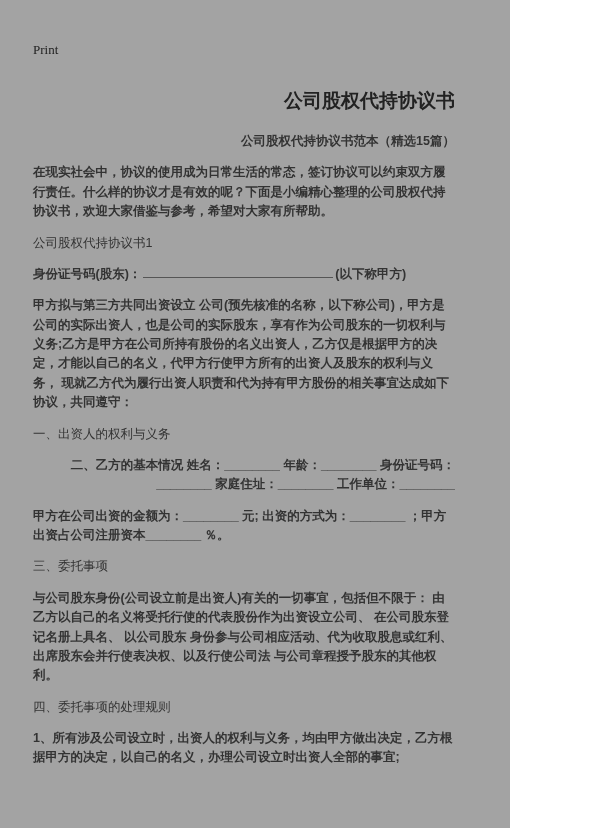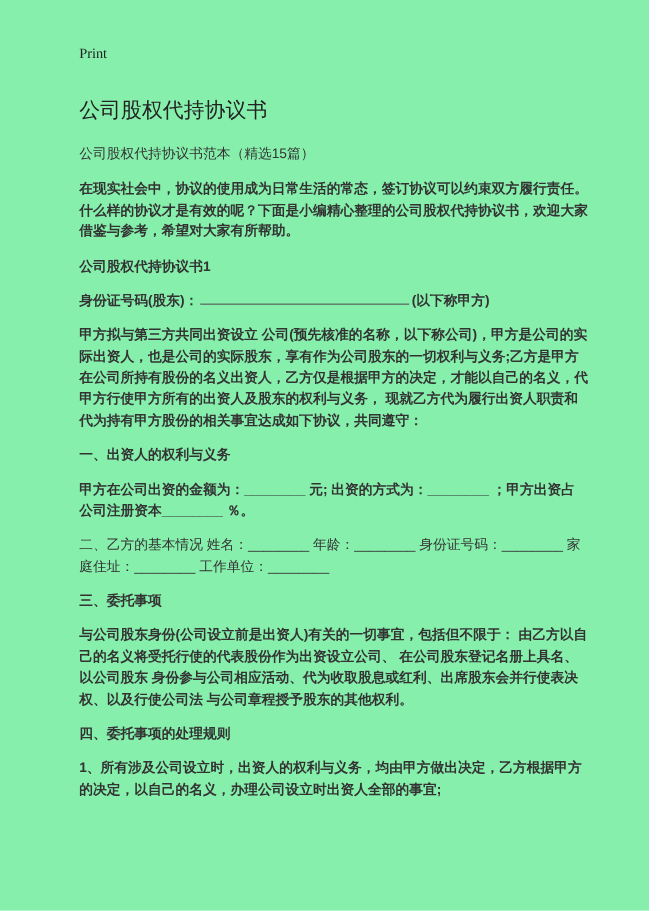--- a/index.html
+++ b/index.html
@@ -3,55 +3,56 @@
 <meta charset="utf-8">
 <style>
   html, body {
     margin: 0;
     padding: 0;
     background: #ffffff;
     font-family: "Liberation Sans", "DejaVu Sans", sans-serif;
     color: #333333;
   }
   .page {
-    width: 590px;
+    width: 510px;
     height: 828px;
     box-sizing: border-box;
-    padding: 40px 55px 30px 72px;
-    background: #86efac;
+    padding: 40px 55px 30px 33px;
+    background: #a3a3a3;
     overflow: hidden;
   }
   .print-label {
     font-family: "Liberation Serif", "DejaVu Serif", serif;
     font-size: 13px;
     color: #222222;
     margin-bottom: 20px;
     cursor: pointer;
     display: inline-block;
   }
   .doc-title {
     font-size: 19px;
-    font-weight: normal;
-    text-align: left;
+    font-weight: bold;
+    text-align: right;
     color: #222222;
     margin: 10px 0 18px 0;
   }
   .para, .heading {
     font-size: 12.5px;
     line-height: 1.55;
     margin: 0 0 12px 0;
     color: #333333;
     text-align: left;
     font-weight: bold;
   }
   .bold {
-    font-weight: normal;
+    font-weight: bold;
+    text-align: right;
   }
   .heading {
-    font-weight: bold;
+    font-weight: normal;
     margin-top: 0;
   }
   .blank {
     display: inline-block;
     border-bottom: 1px solid #555555;
     height: 12px;
     vertical-align: baseline;
     margin: 0 2px;
   }
   .blank-a { width: 190px; }
@@ -74,23 +75,23 @@
 
   <p class="para">
     <span>身份证号码(股东)：</span><span class="blank blank-a"></span><span>(以下称甲方)</span>
   </p>
 
 
   <p class="para">甲方拟与第三方共同出资设立 公司(预先核准的名称，以下称公司)，甲方是公司的实际出资人，也是公司的实际股东，享有作为公司股东的一切权利与义务;乙方是甲方在公司所持有股份的名义出资人，乙方仅是根据甲方的决定，才能以自己的名义，代甲方行使甲方所有的出资人及股东的权利与义务， 现就乙方代为履行出资人职责和代为持有甲方股份的相关事宜达成如下协议，共同遵守：</p>
 
   <h2 class="heading">一、出资人的权利与义务</h2>
 
+  <p class="para bold">二、乙方的基本情况 姓名：________ 年龄：________ 身份证号码：________ 家庭住址：________ 工作单位：________</p>
+
   <p class="para">甲方在公司出资的金额为：________ 元; 出资的方式为：________ ；甲方出资占公司注册资本________ ％。</p>
-
-  <p class="para bold">二、乙方的基本情况 姓名：________ 年龄：________ 身份证号码：________ 家庭住址：________ 工作单位：________</p>
 
   <h2 class="heading">三、委托事项</h2>
 
   <p class="para">与公司股东身份(公司设立前是出资人)有关的一切事宜，包括但不限于： 由乙方以自己的名义将受托行使的代表股份作为出资设立公司、 在公司股东登记名册上具名、 以公司股东 身份参与公司相应活动、代为收取股息或红利、出席股东会并行使表决权、以及行使公司法 与公司章程授予股东的其他权利。</p>
 
   <h2 class="heading">四、委托事项的处理规则</h2>
 
   <p class="para">1、所有涉及公司设立时，出资人的权利与义务，均由甲方做出决定，乙方根据甲方的决定，以自己的名义，办理公司设立时出资人全部的事宜;</p>
 
 </div>

